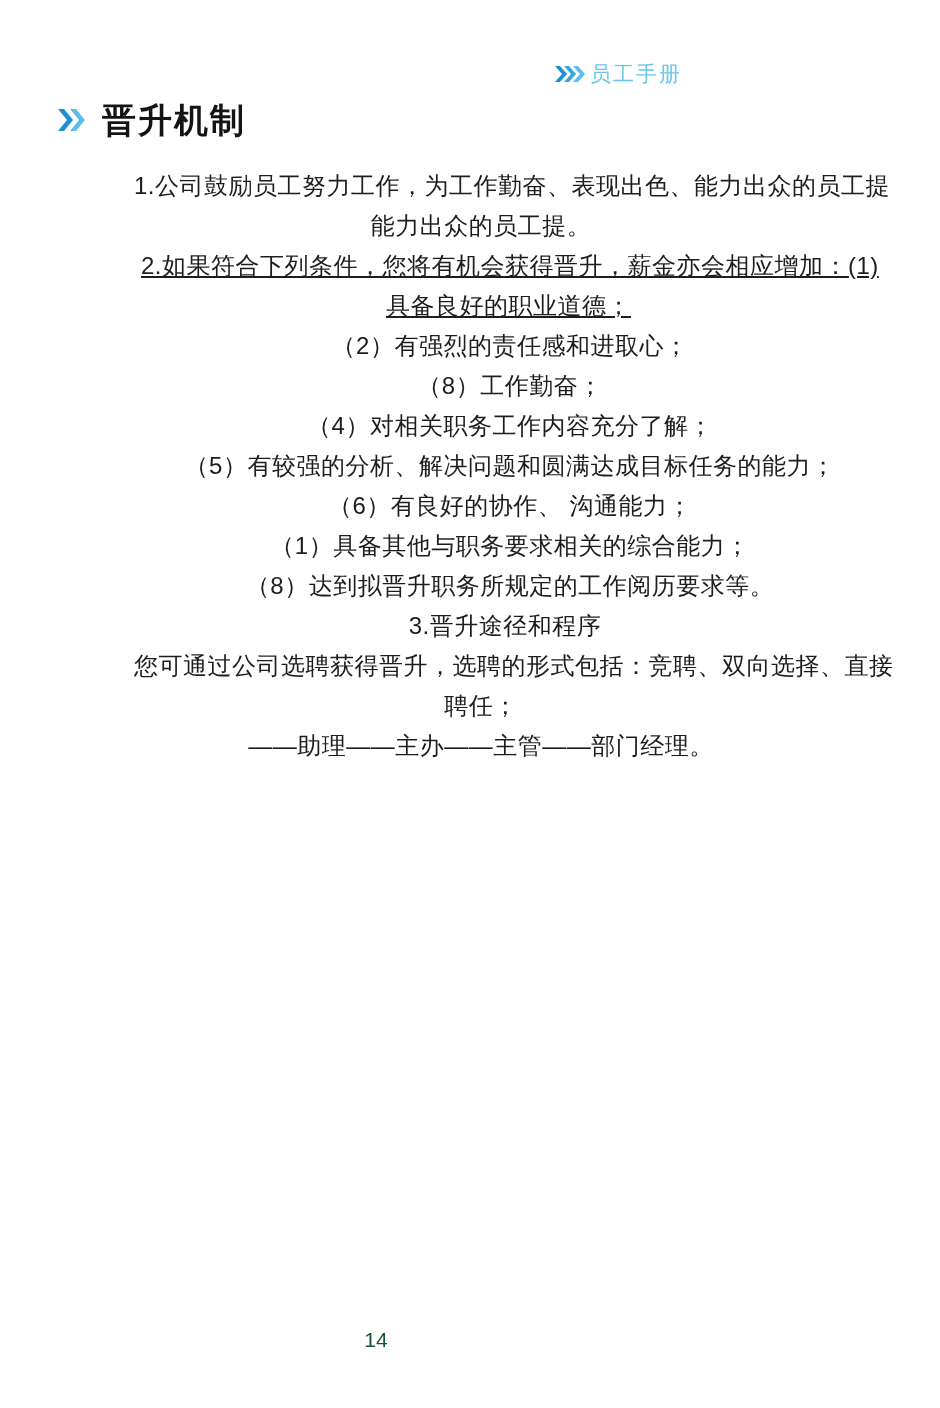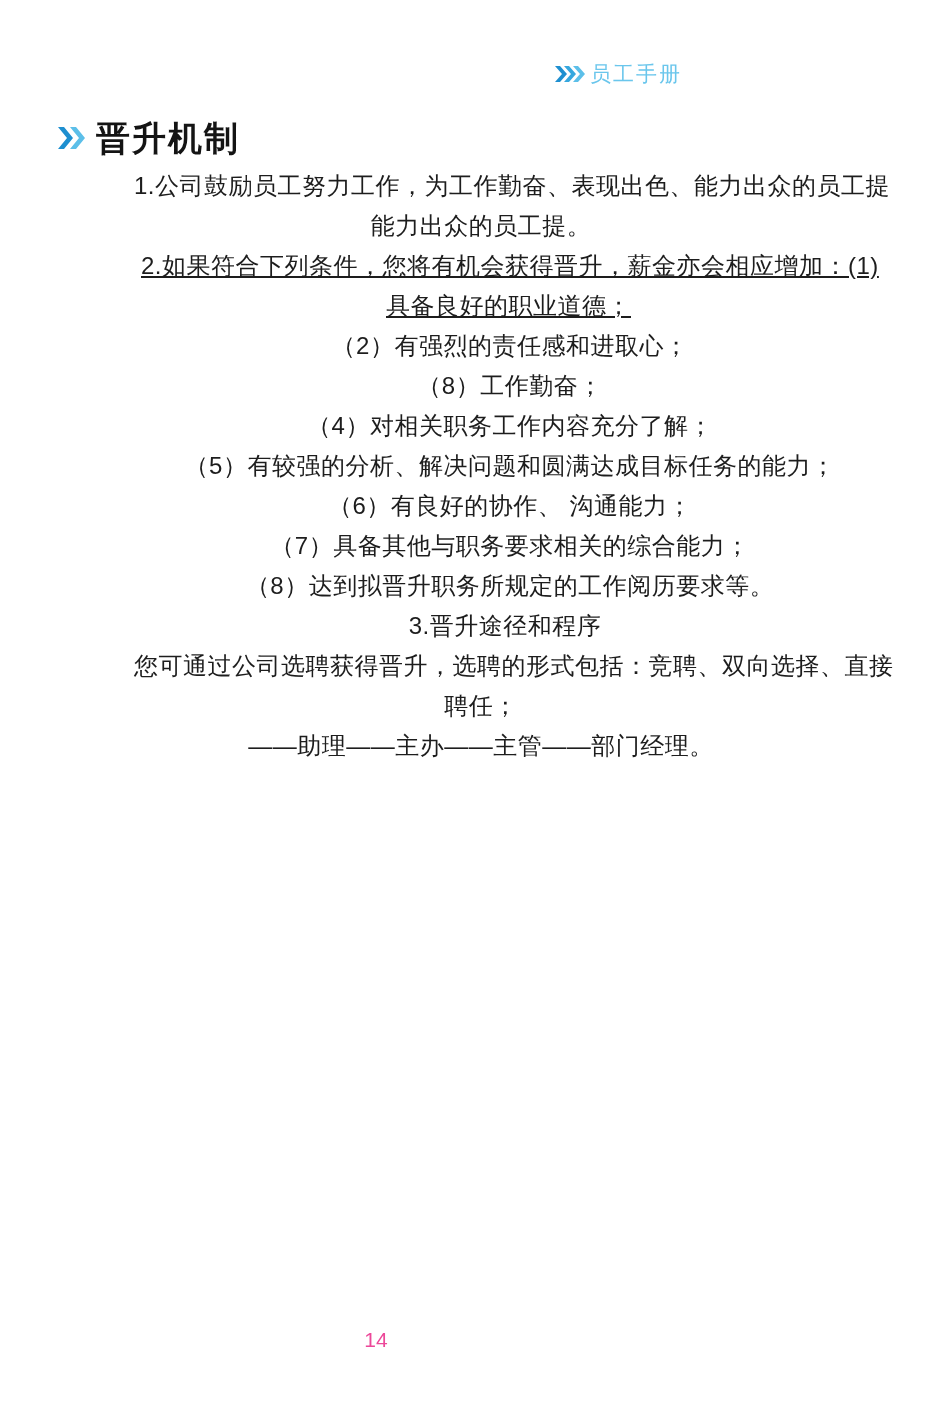--- a/index.html
+++ b/index.html
@@ -26,22 +26,22 @@
     font-size: 21px;
     letter-spacing: 2px;
     color: #6ac6ec;
     font-weight: 400;
   }
   .chev-icon { display: inline-flex; align-items: center; }
 
   
   .section-title {
     position: absolute;
-    top: 118px; left: 58px;
-    display: flex; align-items: center; gap: 11px;
+    top: 100px; left: 58px;
+    display: flex; align-items: center; gap: 17px;
   }
   .section-title .title-text {
     font-size: 34px;
     font-weight: 700;
     color: #141414;
     letter-spacing: 2px;
     line-height: 1.2;
   }
 
   
@@ -65,21 +65,21 @@
 
   
   .page-footer {
     position: absolute;
     top: 1328px; left: 0;
     width: 100%;
     text-align: center;
   }
   .page-number {
     font-size: 21px;
-    color: #ec4899;
+    color: #14532d;
   }
 </style>
 </head>
 <body>
 
 <div class="page">
 
   <div class="page-header">
     <span class="chev-icon">
       <svg width="30" height="16" viewBox="0 0 30 16" aria-hidden="true">
@@ -104,21 +104,21 @@
   <div class="body-lines">
       <div class="line first">1.公司鼓励员工努力工作，为工作勤奋、表现出色、能力出众的员工提</div>
       <div class="line none">能力出众的员工提。</div>
       <div class="line first2">2.如果符合下列条件，您将有机会获得晋升，薪金亦会相应增加：(1)</div>
       <div class="line first2">具备良好的职业道德；</div>
       <div class="line list">（2）有强烈的责任感和进取心；</div>
       <div class="line list">（8）工作勤奋；</div>
       <div class="line list">（4）对相关职务工作内容充分了解；</div>
       <div class="line list">（5）有较强的分析、解决问题和圆满达成目标任务的能力；</div>
       <div class="line list">（6）有良好的协作、 沟通能力；</div>
-      <div class="line list">（7）具备其他与职务要求相关的综合能力；</div>
+      <div class="line list">（1）具备其他与职务要求相关的综合能力；</div>
       <div class="line list">（8）达到拟晋升职务所规定的工作阅历要求等。</div>
       <div class="line first">3.晋升途径和程序</div>
       <div class="line first">您可通过公司选聘获得晋升，选聘的形式包括：竞聘、双向选择、直接</div>
       <div class="line none">聘任；</div>
       <div class="line none">——助理——主办——主管——部门经理。</div>
     </div>
 
   <div class="page-footer">
     <span class="page-number">14</span>
   </div>

